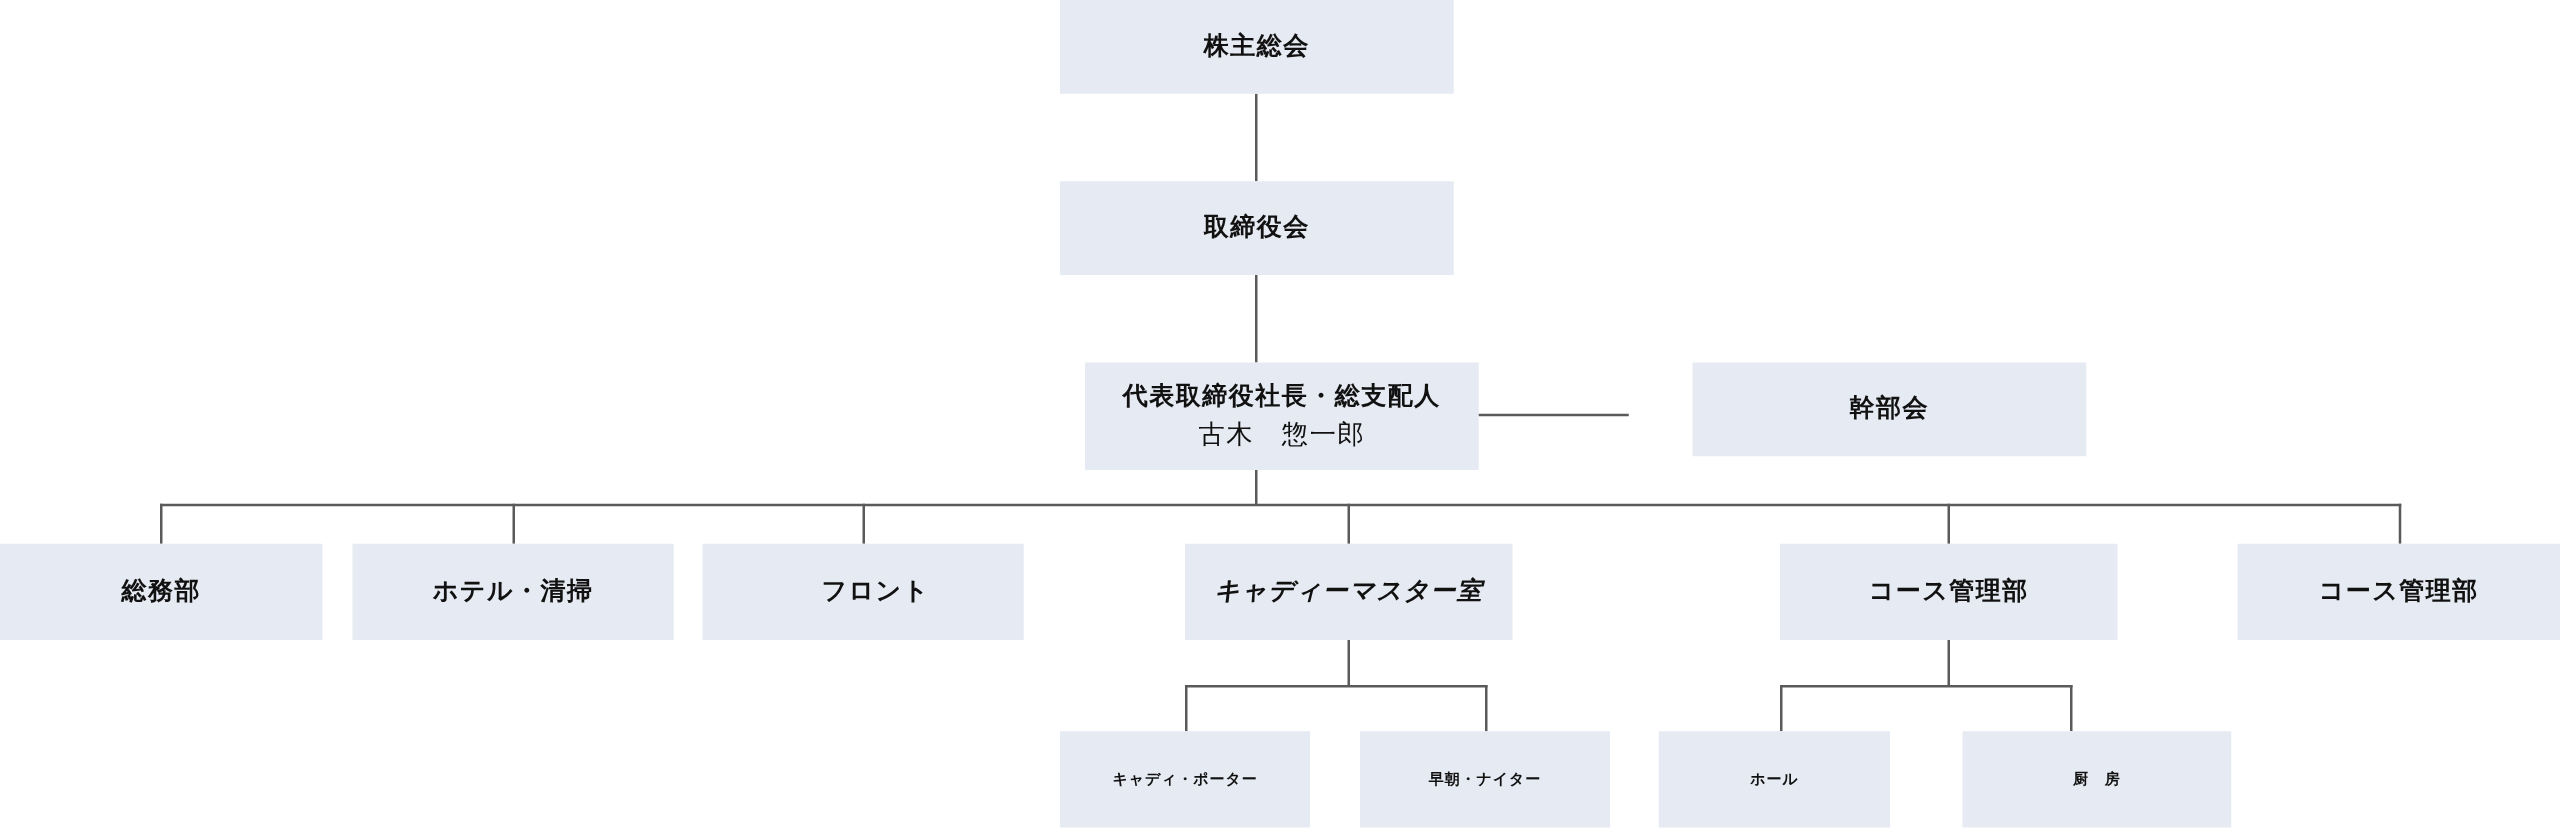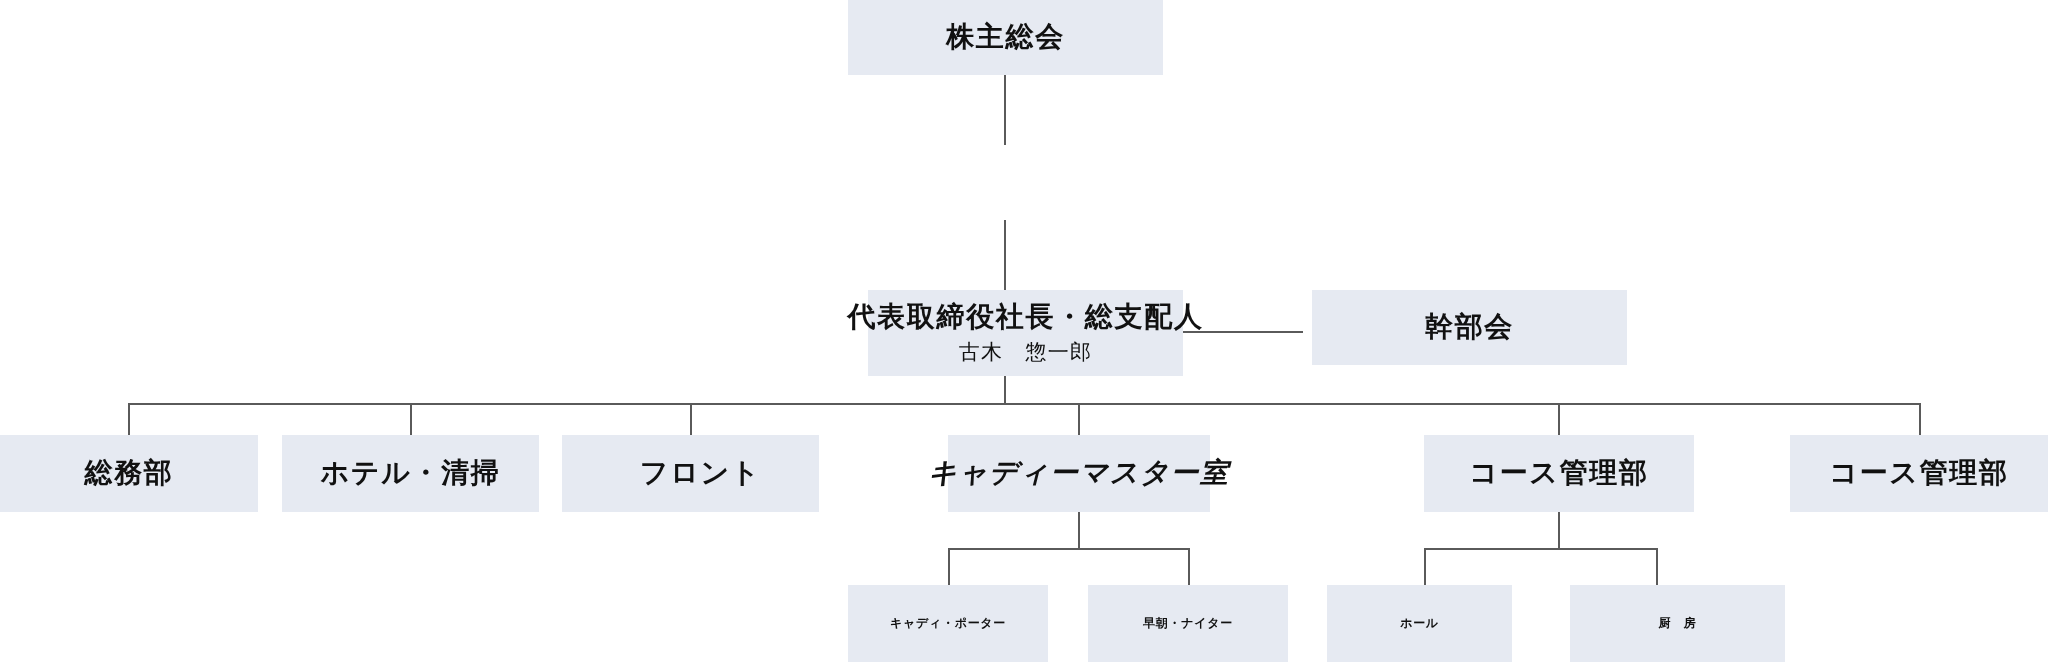--- a/index.html
+++ b/index.html
@@ -35,21 +35,21 @@
     display: flex;
     flex-direction: column;
     align-items: center;
     justify-content: center;
     text-align: center;
     color: #111111;
     line-height: 1.32;
   }
   .node .title {
     font-weight: bold;
-    font-size: 28px;
+    font-size: 20px;
     letter-spacing: 0.06em;
     white-space: nowrap;
   }
   .node .subtitle {
     font-weight: normal;
     font-size: 21px;
     letter-spacing: 0.06em;
     white-space: pre;
     margin-top: 3px;
   }
@@ -84,27 +84,30 @@
 
   <div class="conn v" style="left:1558px; top:512px; height:36px;"></div>
   <div class="conn h" style="left:1424px; top:548px; width:234px;"></div>
   <div class="conn v" style="left:1424px; top:548px; height:37px;"></div>
   <div class="conn v" style="left:1656px; top:548px; height:37px;"></div>
 
   <div class="node" style="left:848px; top:0px; width:315px; height:75px;">
     <span class="title">株主総会</span>
   </div>
 
+  <div class="node" style="left:848px; top:145px; width:315px; height:75px;">
+    <span class="title">取締役会</span>
+  </div>
 
   <div class="node" style="left:848px; top:290px; width:315px; height:86px;margin-left:20px;">
     <span class="title">代表取締役社長・総支配人</span>
     <span class="subtitle">古木　惣一郎</span>
   </div>
 
-  <div class="node" style="left:1312px; top:290px; width:315px; height:75px;">
+  <div class="node" style="left:1354px; top:290px; width:315px; height:75px;">
     <span class="title">幹部会</span>
   </div>
 
   <div class="node" style="left:0px; top:435px; width:258px; height:77px;">
     <span class="title">総務部</span>
   </div>
 
   <div class="node" style="left:282px; top:435px; width:257px; height:77px;">
     <span class="title">ホテル・清掃</span>
   </div>

